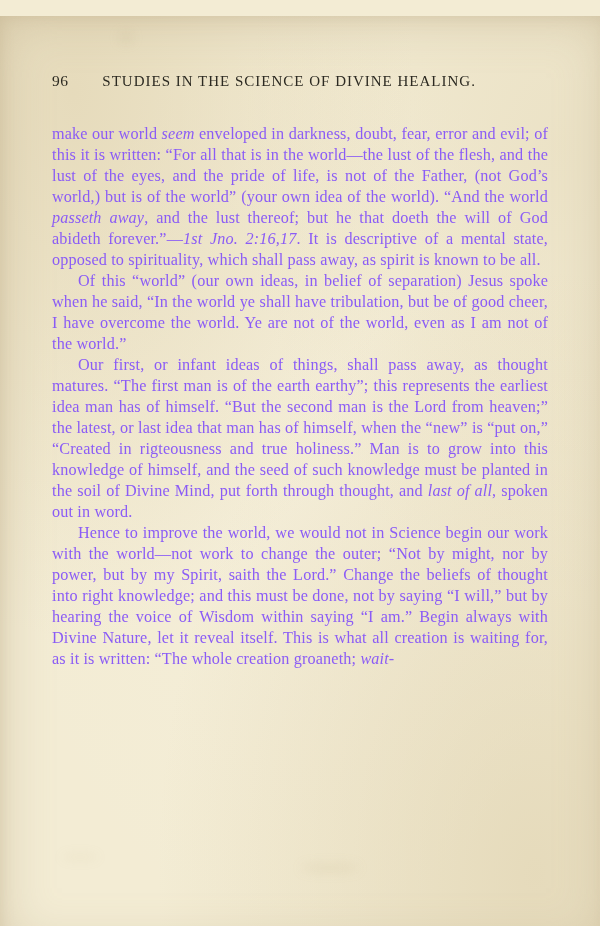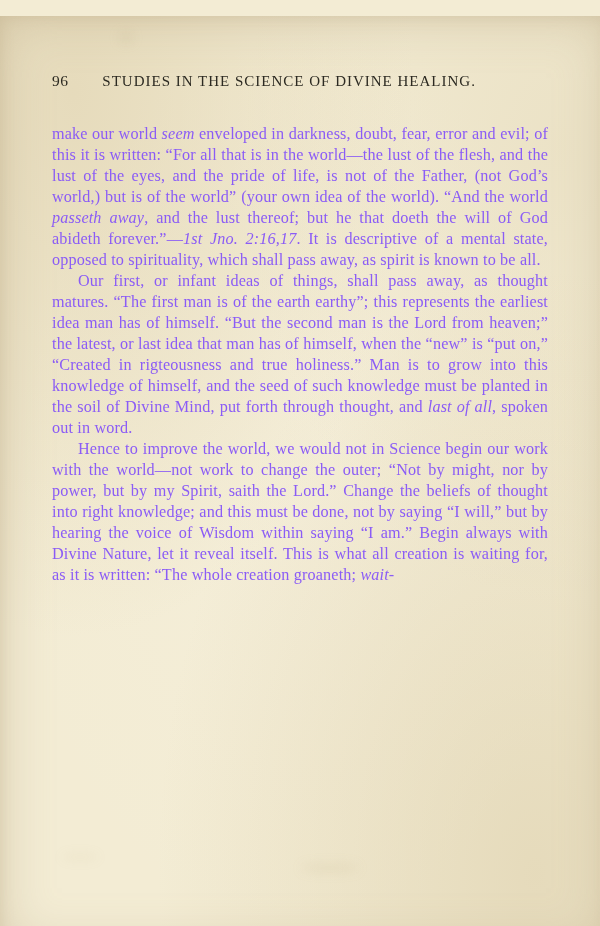--- a/index.html
+++ b/index.html
@@ -98,20 +98,21 @@
 
   <div class="content">
 
     <div class="running-head">
       <span class="folio">96</span>
       <span class="head-title">STUDIES IN THE SCIENCE OF DIVINE HEALING.</span>
     </div>
 
     <div class="body-text">
       <p class="no-indent"><span>make our world </span><i>seem</i><span> enveloped in darkness, doubt, fear, error and evil; of this it is written: “For all that is in the world—the lust of the flesh, and the lust of the eyes, and the pride of life, is not of the Father, (not God’s world,) but is of the world” (your own idea of the world). “And the world </span><i>passeth away</i><span>, and the lust thereof; but he that doeth the will of God abideth forever.”—</span><i>1st Jno. 2:16,17</i><span>. It is descriptive of a mental state, opposed to spirituality, which shall pass away, as spirit is known to be all.</span></p>
+      <p><span>Of this “world” (our own ideas, in belief of separation) Jesus spoke when he said, “In the world ye shall have tribulation, but be of good cheer, I have overcome the world.   Ye are not of the world, even as I am not of the world.”</span></p>
       <p><span>Our first, or infant ideas of things, shall pass away, as thought matures.  “The first man is of the earth earthy”; this represents the earliest idea man has of himself.   “But the second man is the Lord from heaven;” the latest, or last idea that man has of himself, when the “new” is “put on,” “Created in rigteousness and true holiness.”   Man is to grow into this knowledge of himself, and the seed of such knowledge must be planted in the soil of Divine Mind, put forth through thought, and </span><i>last of all</i><span>, spoken out in word.</span></p>
       <p><span>Hence to improve the world, we would not in Science begin our work with the world—not work to change the outer; “Not by might, nor by power, but by my Spirit, saith the Lord.”   Change the beliefs of thought into right knowledge; and this must be done, not by saying “I will,” but by hearing the voice of Wisdom within saying “I am.”   Begin always with Divine Nature, let it reveal itself.   This is what all creation is waiting for, as it is written: “The whole creation groaneth; </span><i>wait-</i></p>
     </div>
 
   </div>
 
   <div class="dropshadow-spot" style="left:120px; top:18px; width:12px; height:7px;"></div>
   <div class="dropshadow-spot" style="left:300px; top:848px; width:60px; height:8px; opacity:.55;"></div>
   <div class="dropshadow-spot" style="left:60px; top:838px; width:40px; height:6px; opacity:.4;"></div>
 

